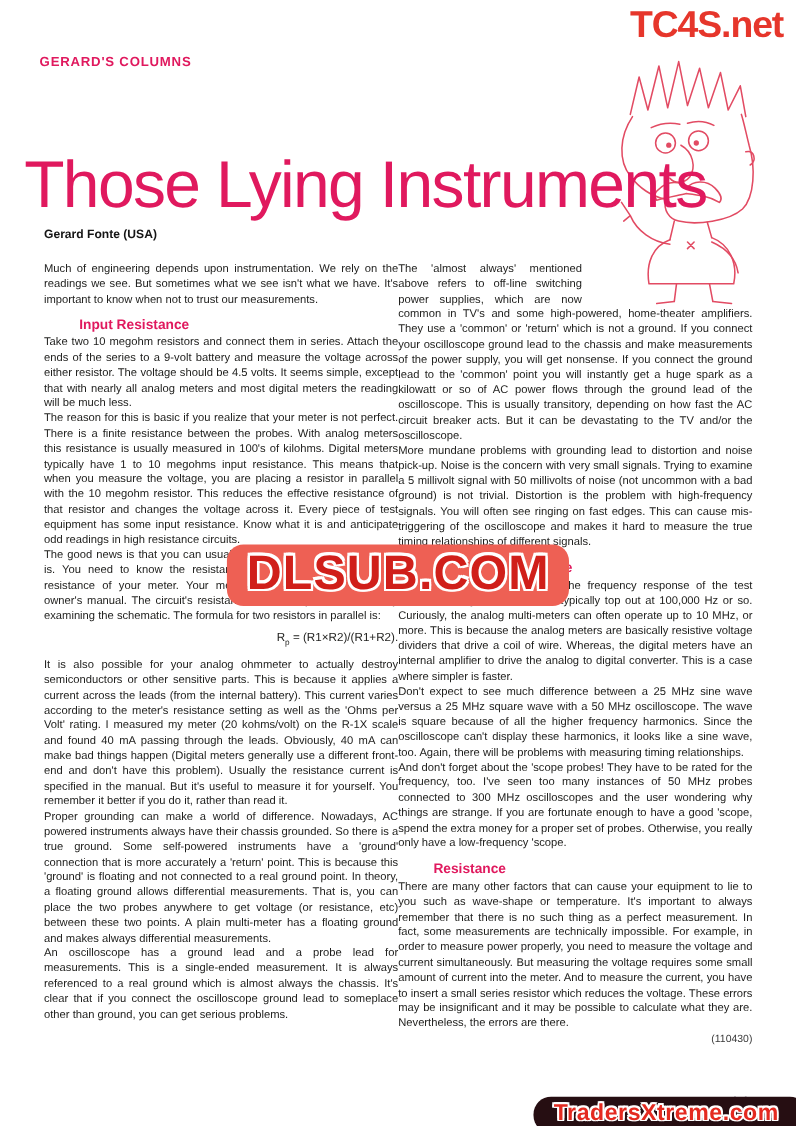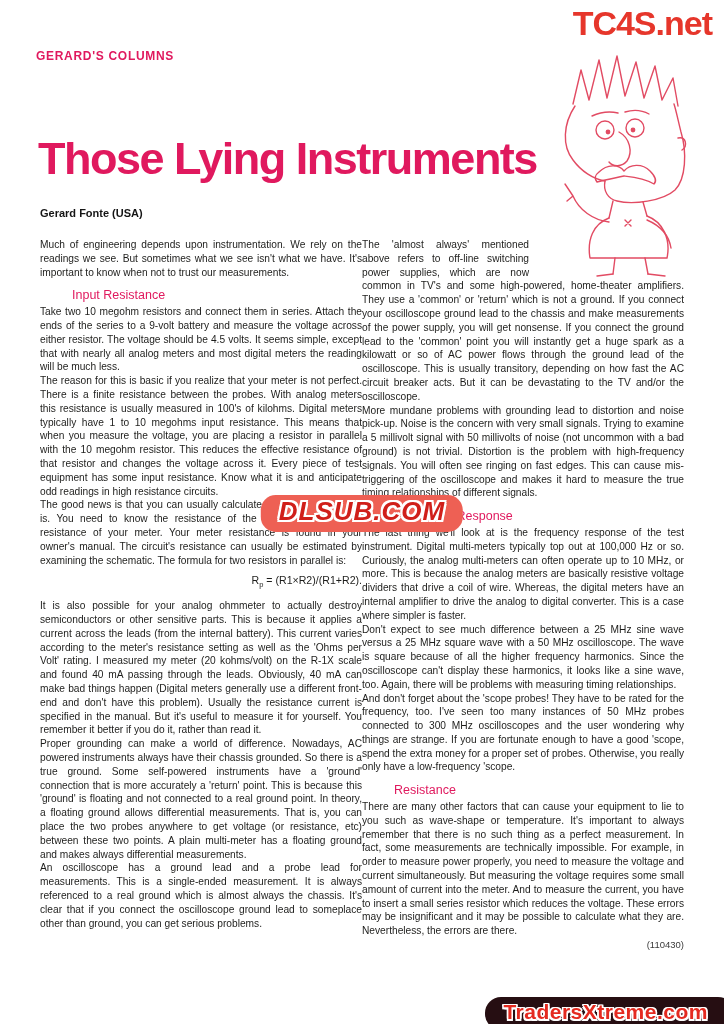--- a/index.html
+++ b/index.html
@@ -22,57 +22,56 @@
     position:absolute;left:36px;top:49px;
     color:var(--accent);font-weight:bold;font-size:12px;letter-spacing:.7px;
   }
   .logo{
     position:absolute;right:12px;top:4px;
     color:var(--logo);font-weight:800;font-size:34px;letter-spacing:-1px;
     font-family:"Liberation Sans",sans-serif;
   }
   .cartoon{position:absolute;right:4px;top:50px;width:175px;height:230px;color:var(--ink);}
   .title{
-    position:absolute;left:38px;top:133px;margin:0;
-    color:var(--accent);font-size:45px;font-weight:bold;letter-spacing:-1.5px;
+    position:absolute;left:22px;top:133px;margin:0;
+    color:var(--accent);font-size:60px;font-weight:normal;letter-spacing:-1.5px;
     white-space:nowrap;
   }
   .author{
     position:absolute;left:40px;top:207px;
     font-size:11px;font-weight:bold;color:#151515;
   }
   .columns{
     position:absolute;left:40px;top:238px;width:658px;
     display:flex;
   }
   .col{
     width:322px;font-size:10.2px;line-height:13.8px;
     text-align:justify;hyphens:auto;color:var(--text);
   }
   .col p{margin:0;}
   h3.section{
     margin:10px 0 2px;color:var(--accent);
-    font-size:12.5px;font-weight:normal;text-align:left;padding-left:32px;
+    font-size:12.5px;font-weight:bold;text-align:left;padding-left:32px;
   }
   .formula{
     margin:7px 0 7px;text-align:right;font-size:10.6px;color:var(--text);
   }
   .formula sub{font-size:7.5px;}
   .code-line{text-align:right;font-size:9.5px;color:#3a3a3a;margin-top:1px;}
   .cartoon-spacer{float:right;width:155px;height:28px;}
   .watermark{
     position:absolute;left:50%;top:495px;transform:translateX(-50%);
     background:var(--wmbg);border-radius:15px;padding:1px 18px 5px;z-index:5;
   }
   .watermark span{
-    font-size:26px;font-weight:800;letter-spacing:1px;color:var(--wmtext);
+    font-size:44px;font-weight:800;letter-spacing:1px;color:var(--wmtext);
     text-shadow:
       -2px -2px 0 #fff, 2px -2px 0 #fff, -2px 2px 0 #fff, 2px 2px 0 #fff,
       -2px 0 0 #fff, 2px 0 0 #fff, 0 -2px 0 #fff, 0 2px 0 #fff;
-    font-style: italic;
   }
   .footer-left{
     position:absolute;left:40px;top:1001px;font-size:10px;color:#333;margin-top:40px;
   }
   .footer-right{
     position:absolute;right:26px;top:996px;font-size:9.5px;color:#444;
   }
   .footer-right .mag{font-weight:bold;font-size:11.5px;color:#20203a;margin-left:8px;}
   .badge{
     position:absolute;right:-10px;bottom:-6px;z-index:6;

